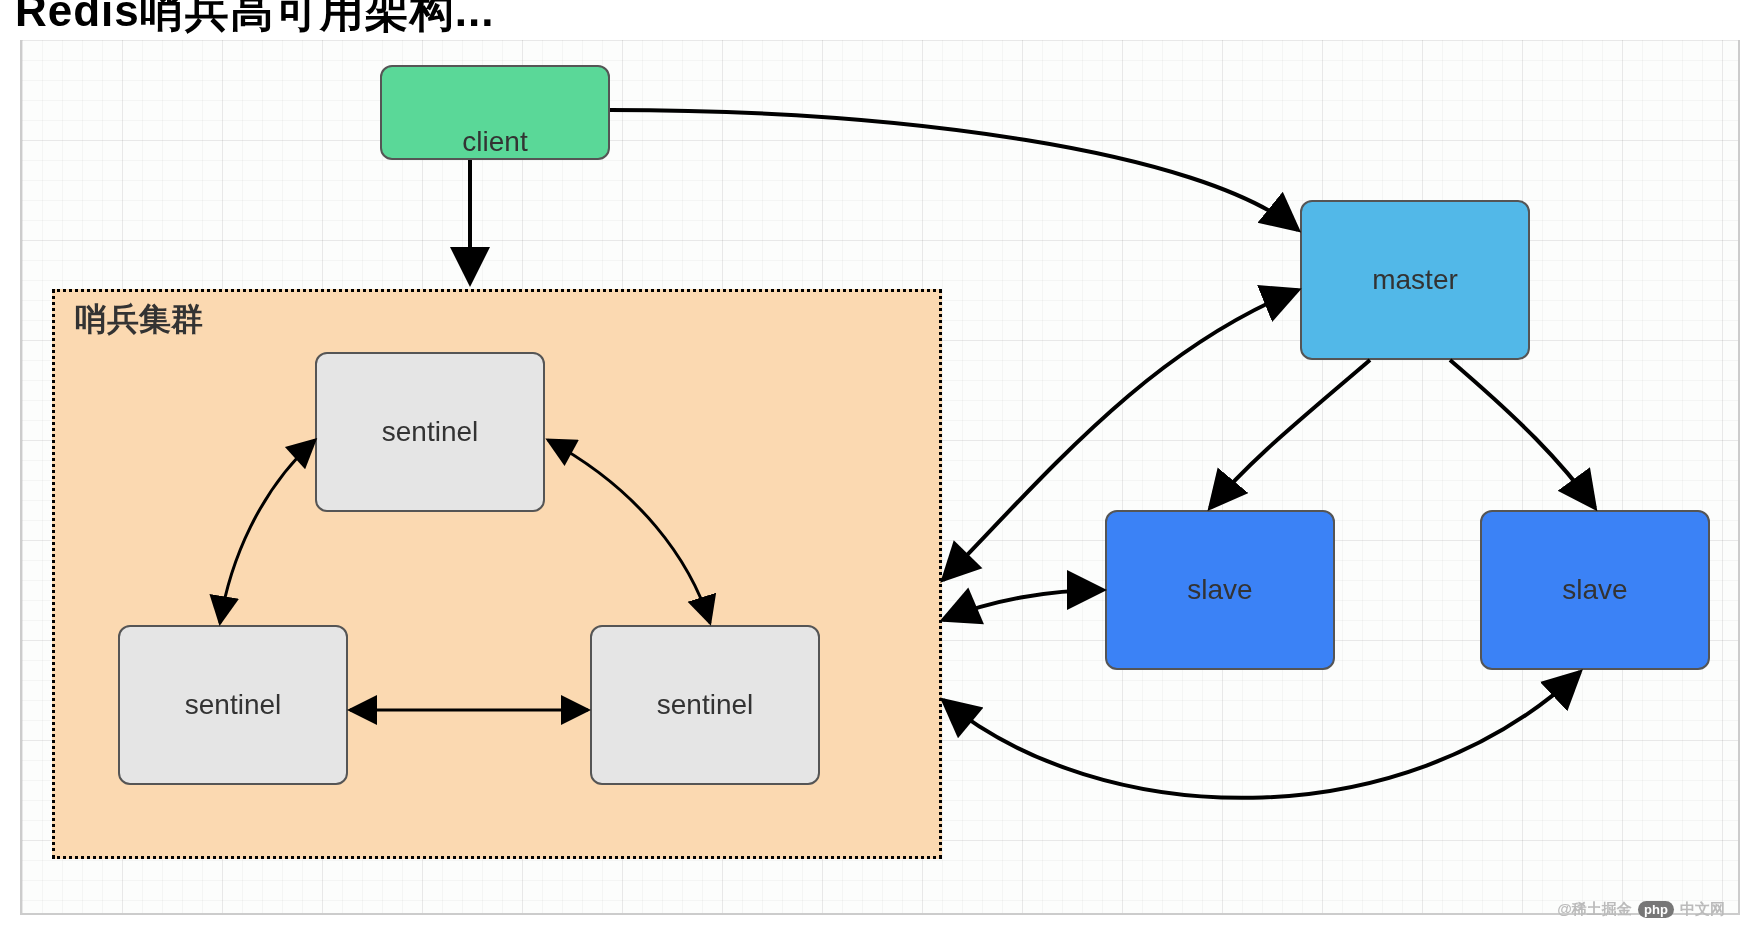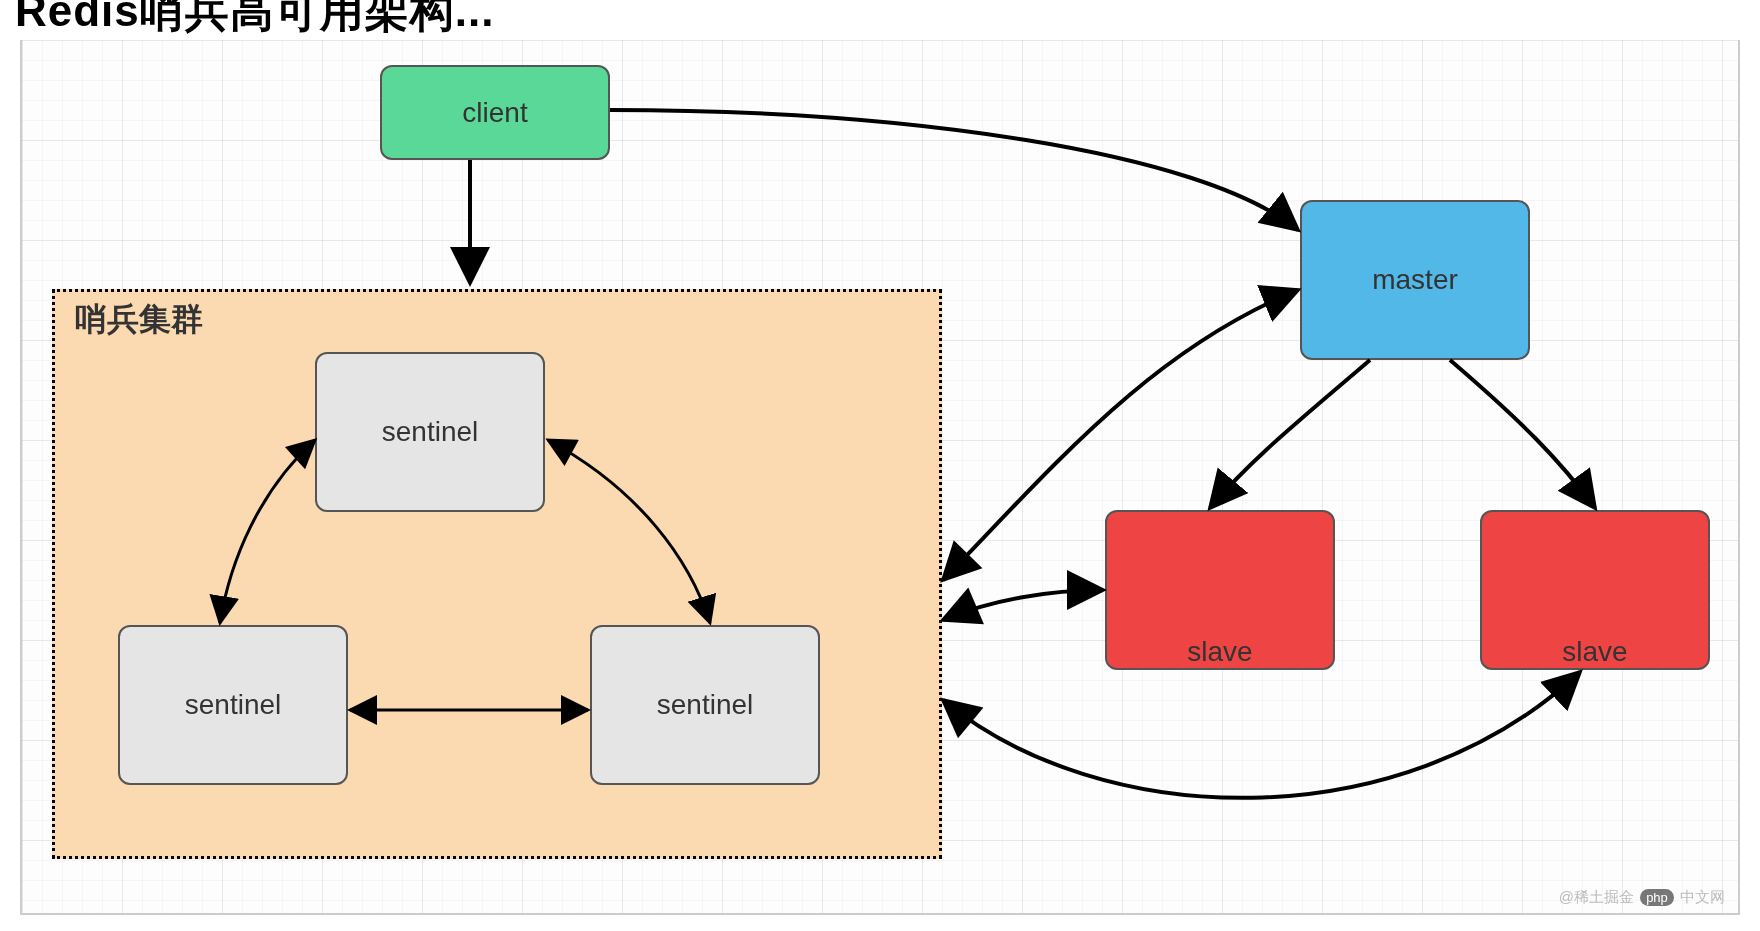--- a/index.html
+++ b/index.html
@@ -41,21 +41,21 @@
       border: 2px solid #555;
       border-radius: 12px;
       display: flex;
       align-items: center;
       justify-content: center;
       font-size: 28px;
       color: #333;
     }
     .client-node { background: #5ad898; }
     .master-node { background: #52b8e8; }
-    .slave-node  { background: #ef4444; align-items: flex-end; }
+    .slave-node  { background: #3b82f6; }
     .sentinel-node { background: #e5e5e5; }
     .cluster-box {
       position: absolute;
       border: 3px dotted #000;
       background: #fbd9b1;
     }
     .cluster-label {
       position: absolute;
       font-size: 32px;
       font-weight: 700;
@@ -64,24 +64,25 @@
     svg.connectors {
       position: absolute;
       left: 0;
       top: 0;
       width: 1760px;
       height: 931px;
       pointer-events: none;
     }
     .watermark {
       position: absolute;
-      bottom: 24px;
+      bottom: 12px;
       right: 35px;
       font-size: 15px;
       color: #bbb;
+      font-weight: bold;
     }
     .php-badge {
       display: inline-block;
       background: #777;
       color: #fff;
       border-radius: 10px;
       padding: 1px 6px;
       font-size: 13px;
       margin: 0 2px;
     }
@@ -89,21 +90,21 @@
 </head>
 <body>
 
 <div class="title-cut">Redis哨兵高可用架构...</div>
 
 <div class="grid-bg"></div>
 
 <div class="cluster-box" style="left:52px; top:289px; width:890px; height:570px;"></div>
 <div class="cluster-label" style="left:75px; top:298px;">哨兵集群</div>
 
-<div class="node client-node" style="left:380px; top:65px; width:230px; height:95px;">
+<div class="node client-node" style="left:380px; top:65px; width:230px; height:95px;align-items:flex-end;">
   <span>client</span>
 </div>
 
 <div class="node master-node" style="left:1300px; top:200px; width:230px; height:160px;">
   <span>master</span>
 </div>
 
 <div class="node slave-node" style="left:1105px; top:510px; width:230px; height:160px;">
   <span>slave</span>
 </div>

